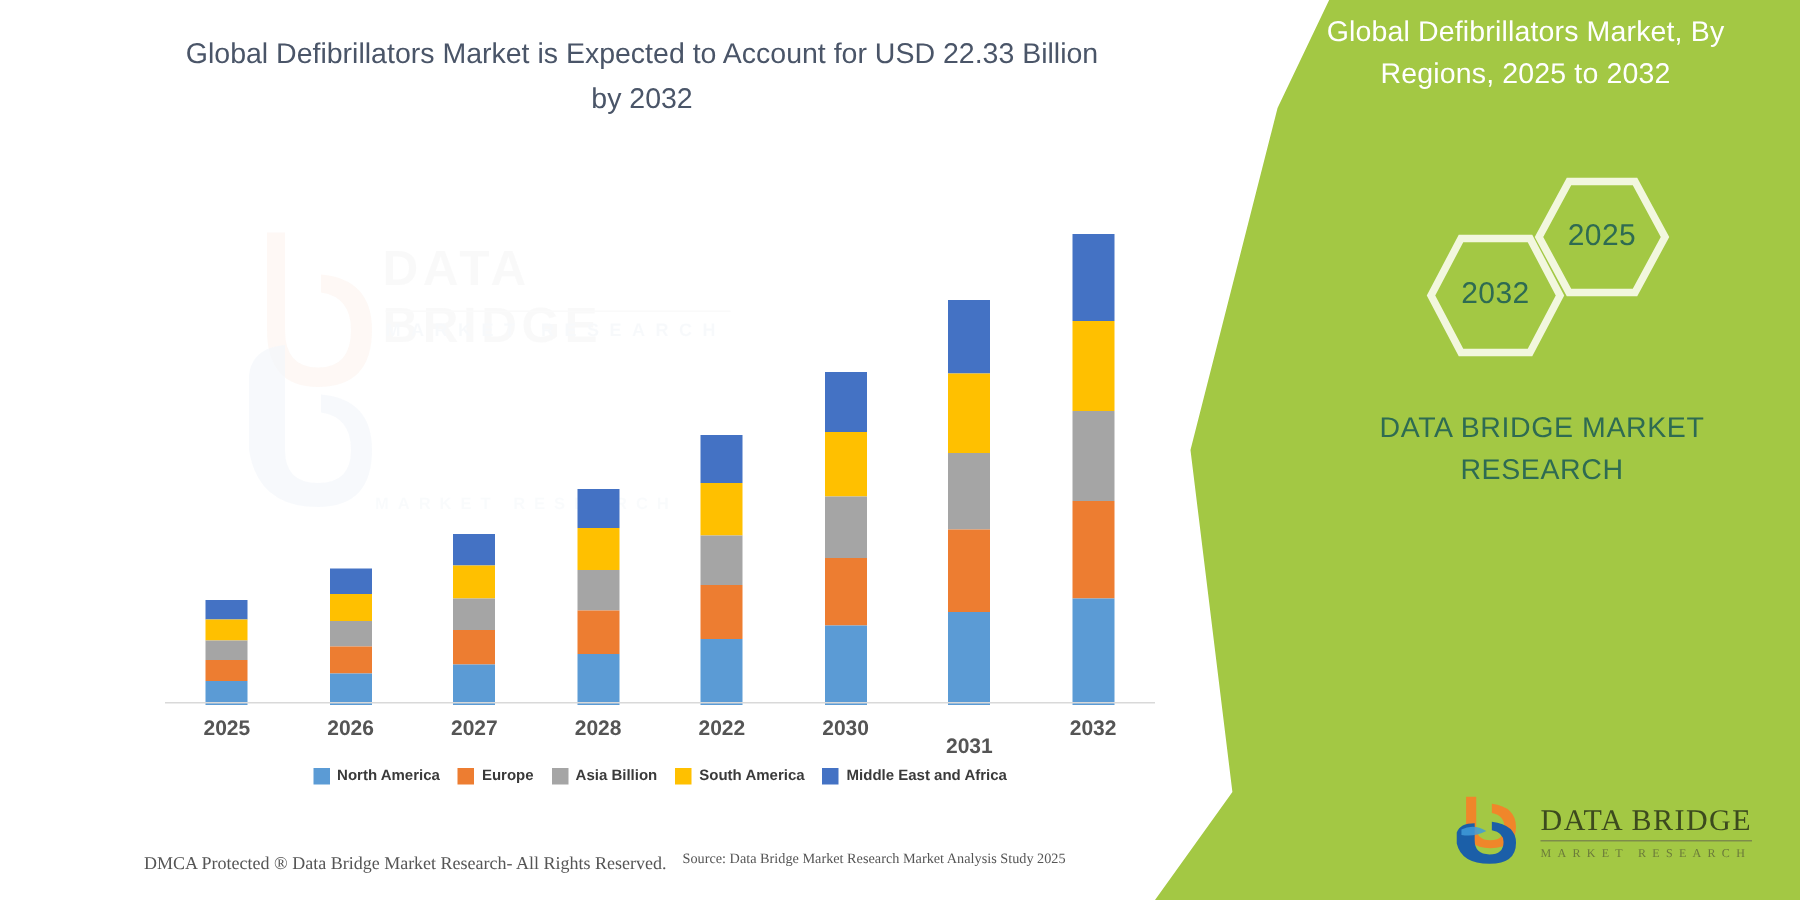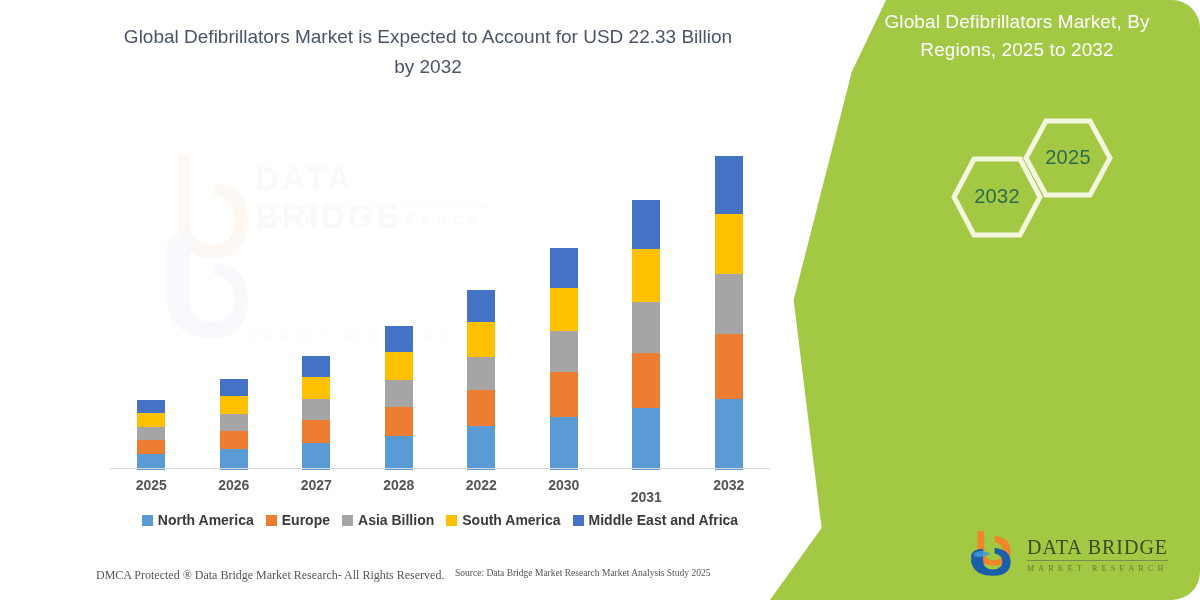--- a/index.html
+++ b/index.html
@@ -3,21 +3,21 @@
 <meta charset="utf-8">
 <style>
   * { margin:0; padding:0; box-sizing:border-box; }
   html,body { width:1200px; height:600px; }
   body {
     font-family:"Liberation Sans", sans-serif;
     background:#ffffff;
     overflow:hidden;
     position:relative;
   }
-  #root { position:relative; width:1200px; height:600px; background:#fff; overflow:hidden;border-radius:28px; }
+  #root { position:relative; width:1200px; height:600px; background:#fff; overflow:hidden; }
 
   
   .green-panel {
     position:absolute; top:0; right:0; width:430px; height:600px;
     background:#A3C844;
     clip-path: polygon(100% 0, 100% 100%, 0% 100%, 12% 88%, 5.5% 50%, 19% 12%, 27% 0);
   }
   .panel-title {
     position:absolute; top:8px; right:18px; width:330px;
     color:#ffffff; font-size:19px; line-height:28px; text-align:center;
@@ -65,21 +65,21 @@
     font-size:14px; font-weight:bold; color:#555555;
   }
 
   .legend {
     position:absolute; left:110px; top:512px; width:660px;
     display:flex; justify-content:center; align-items:center; gap:12px;
     white-space:nowrap;
   }
   .leg-item { display:flex; align-items:center; gap:5px; }
   .leg-box { width:11px; height:11px; flex:none; }
-  .leg-text { font-size:14px; font-weight:bold; color:#3A3A3A; }
+  .leg-text { font-size:10px; font-weight:bold; color:#3A3A3A; }
 
   .footer-left {
     position:absolute; left:96px; top:568px;
     font-family:"Liberation Serif", serif; font-size:12px; color:#555;
   }
   .footer-right {
     position:absolute; left:455px; top:568px;
     font-family:Liberation Serif, serif; font-size:9.5px; color:#555;
   }
 
@@ -236,20 +236,21 @@
       <div class="hex-label">2032</div>
     </div>
     <div class="hex hex-2025">
       <svg width="90" height="80" viewBox="0 0 90 80">
         <polygon points="23,3 67,3 87,40 67,77 23,77 3,40" fill="none" stroke="#F2F7DE" stroke-width="5"></polygon>
       </svg>
       <div class="hex-label">2025</div>
     </div>
   </div>
 
+  <div class="brand-line">DATA BRIDGE MARKET RESEARCH</div>
 
   <div class="logo">
     <svg width="52" height="52" viewBox="0 0 100 100">
       <path d="M20 6 L33 6 L33 44 Q33 62 51 62 Q69 62 69 45 Q69 30 53 27 L53 15 Q84 19 84 45 Q84 72 51 72 Q20 72 20 44 Z" fill="#F0862A"></path>
       <path d="M8 52 Q12 40 31 40 L31 62 Q31 80 50 80 Q68 80 68 64 Q68 52 53 49 L53 38 Q84 42 84 65 Q84 92 50 92 Q14 92 8 66 Z" fill="#1B5FA8"></path>
       <path d="M14 48 Q30 40 46 50 Q30 58 14 55 Z" fill="#3F9BD9" opacity="0.85"></path>
     </svg>
     <div class="logo-text">
       <div class="logo-name">DATA BRIDGE</div>
       <div class="logo-rule"></div>

